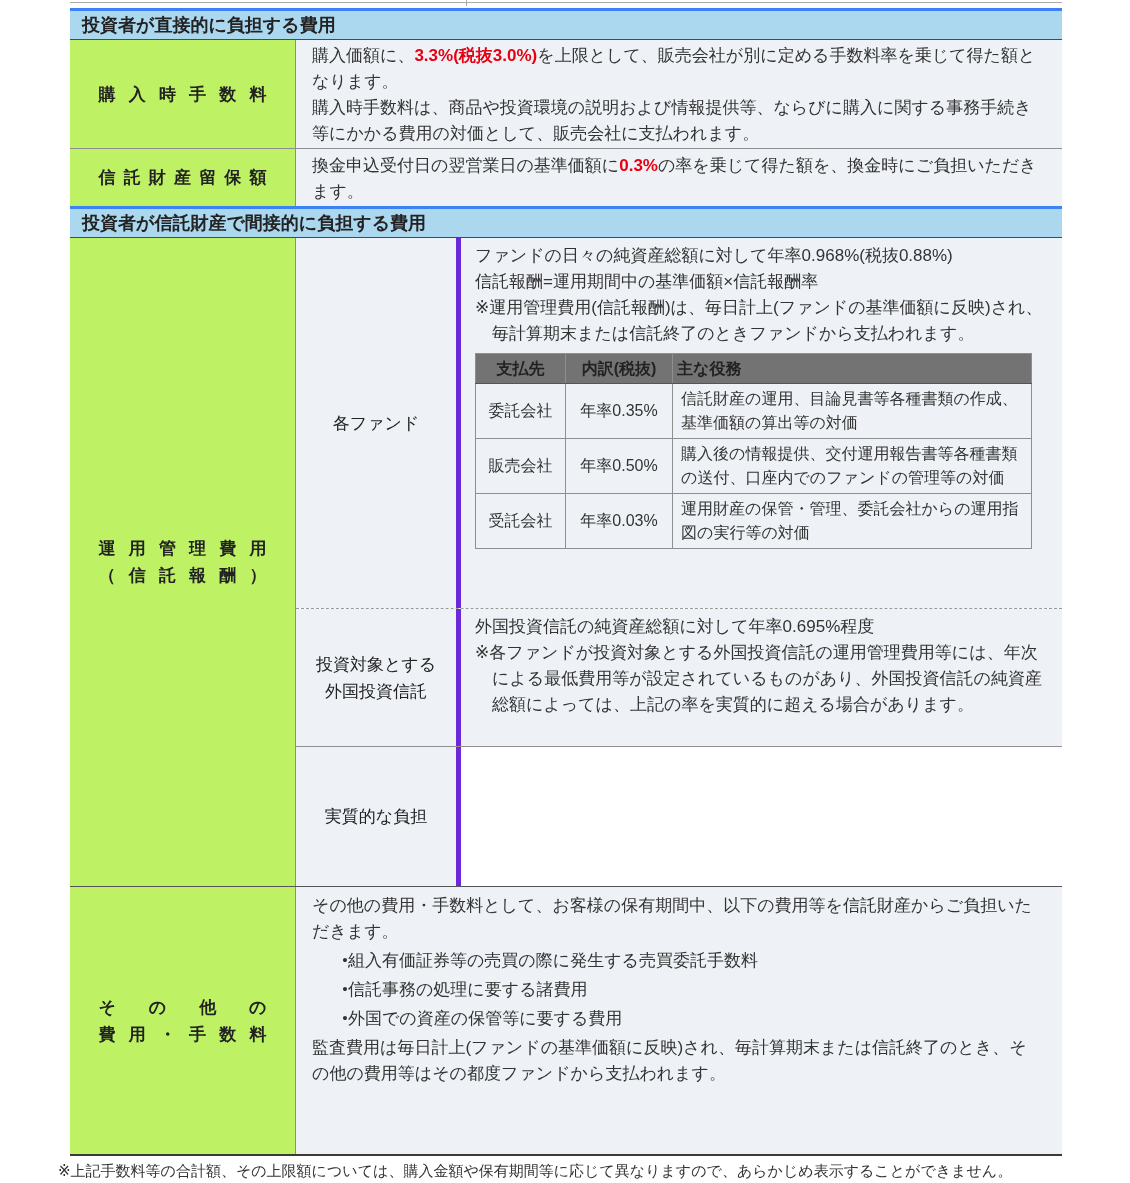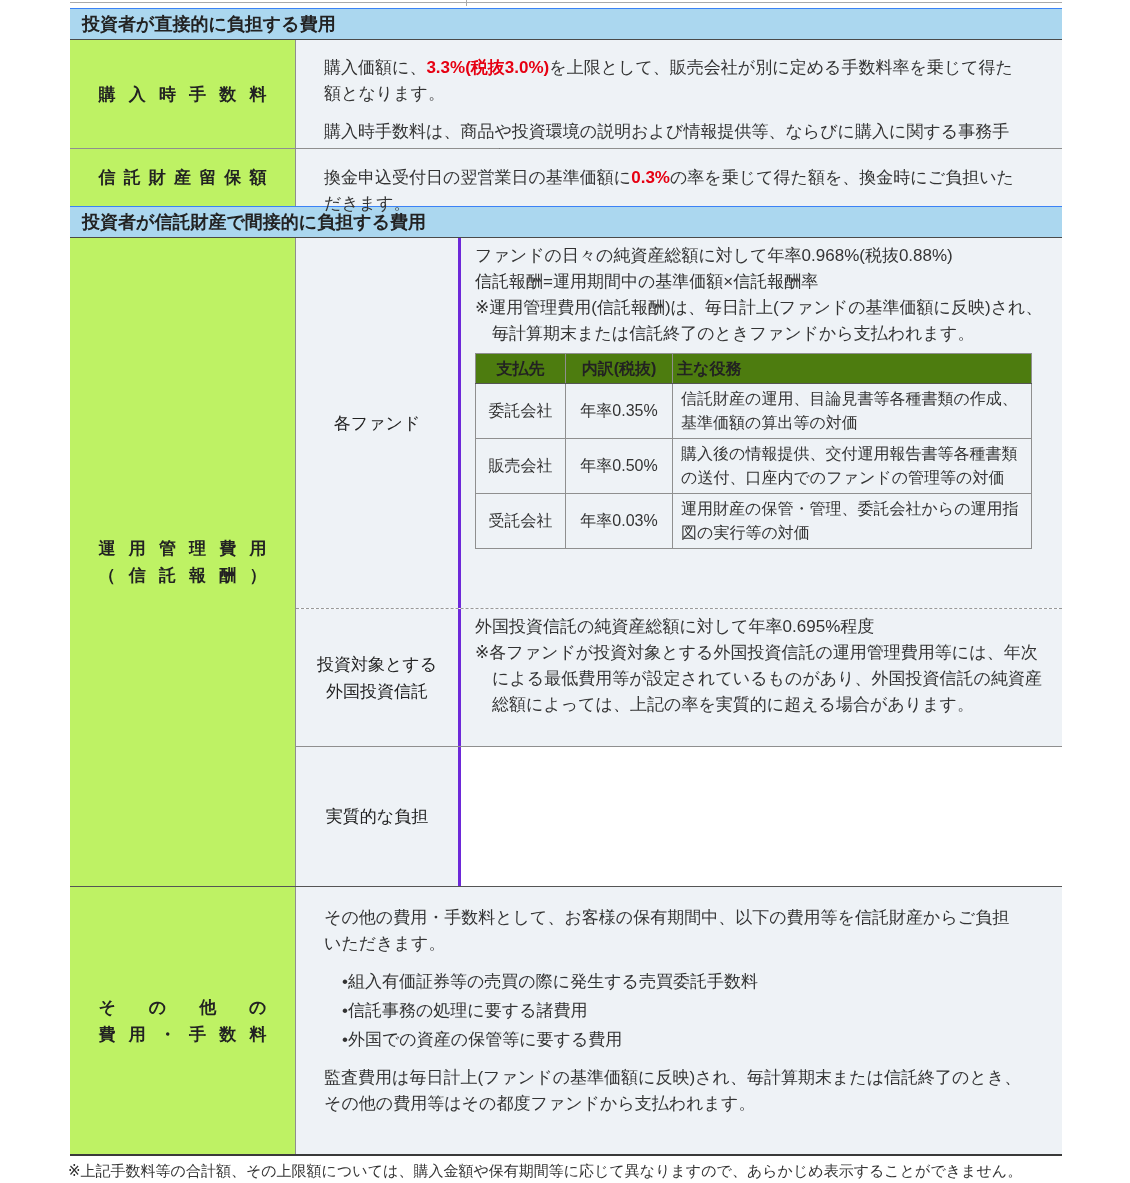--- a/index.html
+++ b/index.html
@@ -8,73 +8,73 @@
     font-family:"Liberation Sans","DejaVu Sans",sans-serif;
     color:#333;overflow:hidden;
   }
   .topline{position:absolute;left:70px;top:2px;width:992px;height:1px;background:#aaa;}
   .topline-tick{position:absolute;left:466px;top:0;width:1px;height:6px;background:#aaa;}
   .tbl{position:absolute;left:70px;top:8px;width:992px;}
   .tbl *{box-sizing:border-box;}
 
   .band{
     height:32px;display:flex;align-items:center;
-    background:#abd7ef;border-top:1px solid #3b82f6;border-bottom:1px solid #4a4a4a;
+    background:#abd7ef;border-top:3px solid #3b82f6;border-bottom:1px solid #4a4a4a;
     padding-left:12px;font-size:18px;font-weight:bold;color:#222;
   }
 
   .row{display:flex;width:100%;}
   .lcol{
     width:226px;background:#bef264;border-right:1px solid #8f8f8f;
     display:flex;flex-direction:column;align-items:center;justify-content:center;
     color:#222;
   }
   .jlabel{width:168px;font-size:17px;font-weight:bold;line-height:27px;
     text-align:justify;text-align-last:justify;}
   .ccol{
     flex:1;background:#eef2f6;padding:3px 24px 0 16px;
     font-size:17px;line-height:26px;
   }
-  .ccol p{margin:12px;}
+  .ccol p{margin:0;}
   .red{color:#e60012;font-weight:bold;}
   .hang{padding-left:17px;text-indent:-17px;}
 
   .row-purchase{height:108px;}
   .row-reserve{height:58px;border-top:1px solid #8f8f8f;}
   .row-reserve .ccol{padding-top:4px;}
 
   .row-mgmt{height:648px;}
   .mgmt-right{flex:1;display:flex;flex-direction:column;}
   .sub{display:flex;width:100%;}
   .mcol{
-    width:165px;background:#eef2f6;border-right:3px solid #6d28d9;
+    width:165px;background:#eef2f6;border-right:5px solid #6d28d9;
     display:flex;flex-direction:column;align-items:center;justify-content:center;
     font-size:17px;line-height:27px;color:#222;
   }
   .rcol{flex:1;background:#eef2f6;padding:5px 14px 0 14px;font-size:17px;line-height:26px;}
   .rcol p{margin:0;}
   .sub1{height:370px;}
   .sub2{height:138px;border-top:1px dashed #999;}
   .sub3{height:140px;border-top:1px solid #8f8f8f;}
 
   .itbl{border-collapse:collapse;width:557px;margin:6px 0 0 0;font-size:16px;line-height:24px;}
   .itbl th,.itbl td{border:1px solid #8f8f8f;padding:3px 8px;}
-  .itbl th{background:#4d7c0f;font-weight:bold;height:30px;padding:1px 4px;
+  .itbl th{background:#737373;font-weight:bold;height:30px;padding:1px 4px;
     border-bottom:1px solid #555;color:#222;}
   .itbl .c1{width:90px;text-align:center;}
   .itbl .c2{width:107px;text-align:center;white-space:nowrap;}
   .itbl .c3{text-align:left;}
 
   .row-other{height:270px;border-top:1px solid #555;border-bottom:2px solid #3a3a3a;}
   .row-other .ccol{padding-top:6px;}
-  .bullets{margin:1px 0;padding-left:30px;}
+  .bullets{margin:1px 0;padding-left:30px;font-family:Liberation Serif, serif;}
   .bullet{margin:3px 0;}
 
   .footnote{
-    position:absolute;left:68px;top:1162px;width:1050px;
+    position:absolute;left:58px;top:1162px;width:1050px;
     font-size:15px;line-height:18px;color:#333;
   }
 </style>
 </head>
 <body>
 
 <div class="page">
   <div class="topline"></div>
   <div class="topline-tick"></div>
 

